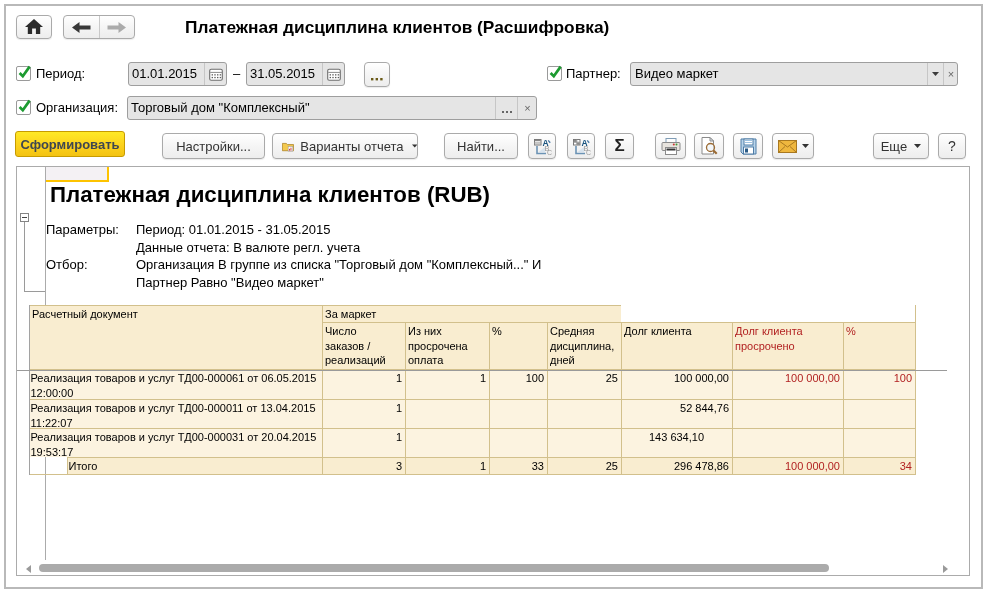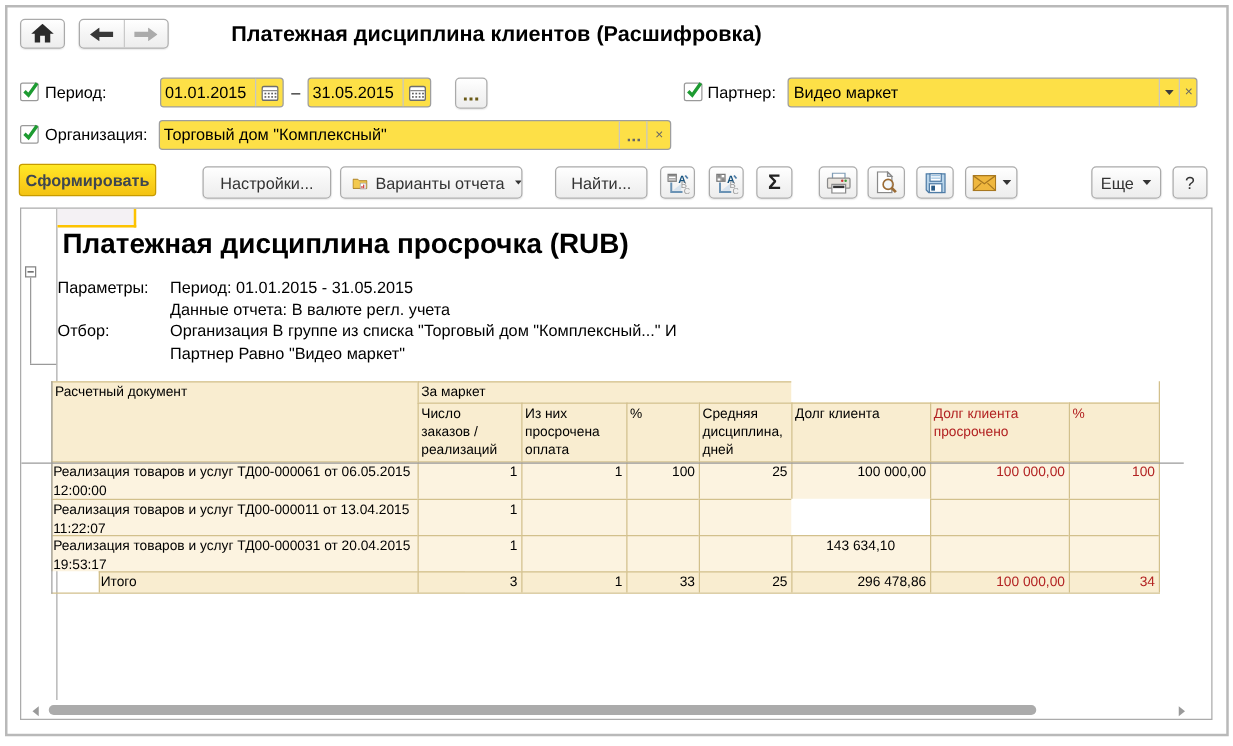--- a/index.html
+++ b/index.html
@@ -9,21 +9,21 @@
   #frame { left:4px; top:4px; width:979px; height:585px; border:2px solid #b9b9b9; background:#fff; }
   .btn {
     border:1px solid #aaa; border-radius:4px;
     background:linear-gradient(#ffffff, #f6f6f6 45%, #ededed);
     box-shadow:0 1px 1px rgba(0,0,0,0.08);
     display:flex; align-items:center; justify-content:center;
     font-size:13px; color:#333; white-space:nowrap;
   }
   .cb { width:15px; height:15px; border:1px solid #9a9a9a; border-radius:2px; background:#fff; }
   .lbl { font-size:13px; color:#000; white-space:nowrap; }
-  .field { background:#fde047; border:1px solid #9e9e9e; border-radius:3px; font-size:13px; color:#000;text-align:right; }
+  .field { background:#e5e5e5; border:1px solid #9e9e9e; border-radius:3px; font-size:13px; color:#000;text-align:right; }
   .seg { position:absolute; top:0; bottom:0; border-left:1px solid #c6c6c6; display:flex; align-items:center; justify-content:center; }
 </style>
 </head>
 <body>
 <div class="abs" id="frame"></div>
 
 <div class="abs btn" style="left:16px; top:15px; width:36px; height:24px;">
   <svg width="20" height="16" viewBox="0 0 20 16">
     <path d="M10 0 L19 8 L16.2 8 L16.2 15 L11.9 15 L11.9 9.5 L8.1 9.5 L8.1 15 L3.8 15 L3.8 8 L1 8 Z" fill="#2b2b2b"></path>
   </svg>
@@ -227,29 +227,29 @@
   <div class="abs" style="left:28px; top:0; width:1px; height:393px; background:#ababab;"></div>
 
   <div class="abs" style="left:29px; top:0px; width:63px; height:15px; background:#f4f1f4; border-right:2px solid #fdc300; border-bottom:2px solid #fdc300;"></div>
 
   <div class="abs" style="left:3px; top:46px; width:9px; height:9px; border:1px solid #848484; background:#fff;">
       <div style="position:absolute; left:1px; top:3px; width:5px; height:1px; background:#444;"></div>
     </div>
   <div class="abs" style="left:7px; top:55px; width:1px; height:69px; background:#9a9a9a;"></div>
   <div class="abs" style="left:7px; top:124px; width:21px; height:1px; background:#9a9a9a;"></div>
 
-  <div class="abs" style="left:33px; top:15px; font-size:22.3px; font-weight:bold; white-space:nowrap;">Платежная дисциплина просрочка (RUB)</div>
+  <div class="abs" style="left:33px; top:15px; font-size:22.3px; font-weight:bold; white-space:nowrap;">Платежная дисциплина клиентов (RUB)</div>
 
   <div class="abs" style="left:29px; top:54px; font-size:13px; line-height:17.5px; white-space:nowrap;">
     <div style="position:absolute; left:0;">Параметры:</div>
     <div style="position:absolute; left:90px;">Период: 01.01.2015 - 31.05.2015<br>Данные отчета: В валюте регл. учета<br>Организация В группе из списка "Торговый дом "Комплексный..." И<br>Партнер Равно "Видео маркет"</div>
     <div style="position:absolute; left:0; top:35px;">Отбор:</div>
   </div>
 
-  <div class="abs" id="tbl" style="left:24px; top:138px; width:887px; height:144px;">
+  <div class="abs" id="tbl" style="left:12px; top:138px; width:887px; height:144px;">
       <div style="position: absolute; left: 0px; top: 0px; width: 293px; height: 64px; background: rgb(249, 237, 208); border-left: 1px solid rgb(210, 192, 140); border-top: 1px solid rgb(210, 192, 140); font-size: 11px; line-height: 14.5px; overflow: hidden; padding: 1px 3px 0px 2px; color: rgb(0, 0, 0); white-space: nowrap;">Расчетный документ</div>
       <div style="position: absolute; left: 293px; top: 0px; width: 299px; height: 17px; background: rgb(249, 237, 208); border-left: 1px solid rgb(210, 192, 140); border-top: 1px solid rgb(210, 192, 140); font-size: 11px; line-height: 14.5px; overflow: hidden; padding: 1px 3px 0px 2px; color: rgb(0, 0, 0); white-space: nowrap;">За маркет</div>
       <div style="position: absolute; left: 293px; top: 17px; width: 83px; height: 47px; background: rgb(249, 237, 208); border-left: 1px solid rgb(210, 192, 140); border-top: 1px solid rgb(210, 192, 140); font-size: 11px; line-height: 14.5px; overflow: hidden; padding: 1px 3px 0px 2px; color: rgb(0, 0, 0); white-space: normal;">Число<br>заказов /<br>реализаций</div>
       <div style="position: absolute; left: 376px; top: 17px; width: 84px; height: 47px; background: rgb(249, 237, 208); border-left: 1px solid rgb(210, 192, 140); border-top: 1px solid rgb(210, 192, 140); font-size: 11px; line-height: 14.5px; overflow: hidden; padding: 1px 3px 0px 2px; color: rgb(0, 0, 0); white-space: normal;">Из них просрочена оплата</div>
       <div style="position: absolute; left: 460px; top: 17px; width: 58px; height: 47px; background: rgb(249, 237, 208); border-left: 1px solid rgb(210, 192, 140); border-top: 1px solid rgb(210, 192, 140); font-size: 11px; line-height: 14.5px; overflow: hidden; padding: 1px 3px 0px 2px; color: rgb(0, 0, 0); white-space: nowrap;">%</div>
       <div style="position: absolute; left: 518px; top: 17px; width: 74px; height: 47px; background: rgb(249, 237, 208); border-left: 1px solid rgb(210, 192, 140); border-top: 1px solid rgb(210, 192, 140); font-size: 11px; line-height: 14.5px; overflow: hidden; padding: 1px 3px 0px 2px; color: rgb(0, 0, 0); white-space: normal;">Средняя дисциплина, дней</div>
       <div style="position: absolute; left: 703px; top: 17px; width: 111px; height: 47px; background: rgb(249, 237, 208); border-left: 1px solid rgb(210, 192, 140); border-top: 1px solid rgb(210, 192, 140); font-size: 11px; line-height: 14.5px; overflow: hidden; padding: 1px 3px 0px 2px; color: rgb(178, 34, 34); white-space: normal;">Долг клиента просрочено</div>
       <div style="position: absolute; left: 592px; top: 17px; width: 111px; height: 47px; background: rgb(249, 237, 208); border-left: 1px solid rgb(210, 192, 140); border-top: 1px solid rgb(210, 192, 140); font-size: 11px; line-height: 14.5px; overflow: hidden; padding: 1px 3px 0px 2px; color: rgb(0, 0, 0); white-space: nowrap;">Долг клиента</div>
       <div style="position: absolute; left: 814px; top: 17px; width: 72px; height: 47px; background: rgb(249, 237, 208); border-left: 1px solid rgb(210, 192, 140); border-top: 1px solid rgb(210, 192, 140); font-size: 11px; line-height: 14.5px; overflow: hidden; padding: 1px 3px 0px 2px; color: rgb(178, 34, 34); white-space: nowrap;">%</div>
       <div style="position: absolute; left: 0px; top: 64px; width: 293px; height: 30px; background: rgb(252, 243, 224); border-left: 1px solid rgb(210, 192, 140); border-top: 1px solid rgb(210, 192, 140); font-size: 11px; line-height: 14.5px; overflow: hidden; padding: 1px 3px 0px 0.5px; color: rgb(0, 0, 0); white-space: normal;">Реализация товаров и услуг ТД00-000061 от 06.05.2015 12:00:00</div>
@@ -258,20 +258,21 @@
       <div style="position: absolute; left: 460px; top: 64px; width: 58px; height: 30px; background: rgb(252, 243, 224); border-left: 1px solid rgb(210, 192, 140); border-top: 1px solid rgb(210, 192, 140); font-size: 11px; line-height: 14.5px; overflow: hidden; padding: 1px 3px 0px 2px; color: rgb(0, 0, 0); text-align: right; white-space: nowrap;">100</div>
       <div style="position: absolute; left: 518px; top: 64px; width: 74px; height: 30px; background: rgb(252, 243, 224); border-left: 1px solid rgb(210, 192, 140); border-top: 1px solid rgb(210, 192, 140); font-size: 11px; line-height: 14.5px; overflow: hidden; padding: 1px 3px 0px 2px; color: rgb(0, 0, 0); text-align: right; white-space: nowrap;">25</div>
       <div style="position: absolute; left: 592px; top: 64px; width: 111px; height: 30px; background: rgb(252, 243, 224); border-left: 1px solid rgb(210, 192, 140); border-top: 1px solid rgb(210, 192, 140); font-size: 11px; line-height: 14.5px; overflow: hidden; padding: 1px 3px 0px 2px; color: rgb(0, 0, 0); text-align: right; white-space: nowrap;">100 000,00</div>
       <div style="position: absolute; left: 703px; top: 64px; width: 111px; height: 30px; background: rgb(252, 243, 224); border-left: 1px solid rgb(210, 192, 140); border-top: 1px solid rgb(210, 192, 140); font-size: 11px; line-height: 14.5px; overflow: hidden; padding: 1px 3px 0px 2px; color: rgb(178, 34, 34); text-align: right; white-space: nowrap;">100 000,00</div>
       <div style="position: absolute; left: 814px; top: 64px; width: 72px; height: 30px; background: rgb(252, 243, 224); border-left: 1px solid rgb(210, 192, 140); border-top: 1px solid rgb(210, 192, 140); font-size: 11px; line-height: 14.5px; overflow: hidden; padding: 1px 3px 0px 2px; color: rgb(178, 34, 34); text-align: right; white-space: nowrap;">100</div>
       <div style="position: absolute; left: 0px; top: 94px; width: 293px; height: 29px; background: rgb(252, 243, 224); border-left: 1px solid rgb(210, 192, 140); border-top: 1px solid rgb(210, 192, 140); font-size: 11px; line-height: 14.5px; overflow: hidden; padding: 1px 3px 0px 0.5px; color: rgb(0, 0, 0); white-space: normal;">Реализация товаров и услуг ТД00-000011 от 13.04.2015 11:22:07</div>
       <div style="position: absolute; left: 293px; top: 94px; width: 83px; height: 29px; background: rgb(252, 243, 224); border-left: 1px solid rgb(210, 192, 140); border-top: 1px solid rgb(210, 192, 140); font-size: 11px; line-height: 14.5px; overflow: hidden; padding: 1px 3px 0px 2px; color: rgb(0, 0, 0); text-align: right; white-space: nowrap;">1</div>
       <div style="position: absolute; left: 376px; top: 94px; width: 84px; height: 29px; background: rgb(252, 243, 224); border-left: 1px solid rgb(210, 192, 140); border-top: 1px solid rgb(210, 192, 140); font-size: 11px; line-height: 14.5px; overflow: hidden; padding: 1px 3px 0px 2px; color: rgb(0, 0, 0); text-align: right; white-space: nowrap;"></div>
       <div style="position: absolute; left: 460px; top: 94px; width: 58px; height: 29px; background: rgb(252, 243, 224); border-left: 1px solid rgb(210, 192, 140); border-top: 1px solid rgb(210, 192, 140); font-size: 11px; line-height: 14.5px; overflow: hidden; padding: 1px 3px 0px 2px; color: rgb(0, 0, 0); text-align: right; white-space: nowrap;"></div>
       <div style="position: absolute; left: 518px; top: 94px; width: 74px; height: 29px; background: rgb(252, 243, 224); border-left: 1px solid rgb(210, 192, 140); border-top: 1px solid rgb(210, 192, 140); font-size: 11px; line-height: 14.5px; overflow: hidden; padding: 1px 3px 0px 2px; color: rgb(0, 0, 0); text-align: right; white-space: nowrap;"></div>
+      <div style="position: absolute; left: 592px; top: 94px; width: 111px; height: 29px; background: rgb(252, 243, 224); border-left: 1px solid rgb(210, 192, 140); border-top: 1px solid rgb(210, 192, 140); font-size: 11px; line-height: 14.5px; overflow: hidden; padding: 1px 3px 0px 2px; color: rgb(0, 0, 0); text-align: right; white-space: nowrap;">52 844,76</div>
       <div style="position: absolute; left: 703px; top: 94px; width: 111px; height: 29px; background: rgb(252, 243, 224); border-left: 1px solid rgb(210, 192, 140); border-top: 1px solid rgb(210, 192, 140); font-size: 11px; line-height: 14.5px; overflow: hidden; padding: 1px 3px 0px 2px; color: rgb(178, 34, 34); text-align: right; white-space: nowrap;"></div>
       <div style="position: absolute; left: 814px; top: 94px; width: 72px; height: 29px; background: rgb(252, 243, 224); border-left: 1px solid rgb(210, 192, 140); border-top: 1px solid rgb(210, 192, 140); font-size: 11px; line-height: 14.5px; overflow: hidden; padding: 1px 3px 0px 2px; color: rgb(178, 34, 34); text-align: right; white-space: nowrap;"></div>
       <div style="position: absolute; left: 0px; top: 123px; width: 293px; height: 29px; background: rgb(252, 243, 224); border-left: 1px solid rgb(210, 192, 140); border-top: 1px solid rgb(210, 192, 140); font-size: 11px; line-height: 14.5px; overflow: hidden; padding: 1px 3px 0px 0.5px; color: rgb(0, 0, 0); white-space: normal;">Реализация товаров и услуг ТД00-000031 от 20.04.2015 19:53:17</div>
       <div style="position: absolute; left: 293px; top: 123px; width: 83px; height: 29px; background: rgb(252, 243, 224); border-left: 1px solid rgb(210, 192, 140); border-top: 1px solid rgb(210, 192, 140); font-size: 11px; line-height: 14.5px; overflow: hidden; padding: 1px 3px 0px 2px; color: rgb(0, 0, 0); text-align: right; white-space: nowrap;">1</div>
       <div style="position: absolute; left: 376px; top: 123px; width: 84px; height: 29px; background: rgb(252, 243, 224); border-left: 1px solid rgb(210, 192, 140); border-top: 1px solid rgb(210, 192, 140); font-size: 11px; line-height: 14.5px; overflow: hidden; padding: 1px 3px 0px 2px; color: rgb(0, 0, 0); text-align: right; white-space: nowrap;"></div>
       <div style="position: absolute; left: 460px; top: 123px; width: 58px; height: 29px; background: rgb(252, 243, 224); border-left: 1px solid rgb(210, 192, 140); border-top: 1px solid rgb(210, 192, 140); font-size: 11px; line-height: 14.5px; overflow: hidden; padding: 1px 3px 0px 2px; color: rgb(0, 0, 0); text-align: right; white-space: nowrap;"></div>
       <div style="position: absolute; left: 518px; top: 123px; width: 74px; height: 29px; background: rgb(252, 243, 224); border-left: 1px solid rgb(210, 192, 140); border-top: 1px solid rgb(210, 192, 140); font-size: 11px; line-height: 14.5px; overflow: hidden; padding: 1px 3px 0px 2px; color: rgb(0, 0, 0); text-align: right; white-space: nowrap;"></div>
       <div style="position: absolute; left: 592px; top: 123px; width: 111px; height: 29px; background: rgb(252, 243, 224); border-left: 1px solid rgb(210, 192, 140); border-top: 1px solid rgb(210, 192, 140); font-size: 11px; line-height: 14.5px; overflow: hidden; padding: 1px 3px 0px 2px; color: rgb(0, 0, 0); text-align: center; white-space: nowrap;">143 634,10</div>
       <div style="position: absolute; left: 703px; top: 123px; width: 111px; height: 29px; background: rgb(252, 243, 224); border-left: 1px solid rgb(210, 192, 140); border-top: 1px solid rgb(210, 192, 140); font-size: 11px; line-height: 14.5px; overflow: hidden; padding: 1px 3px 0px 2px; color: rgb(178, 34, 34); text-align: right; white-space: nowrap;"></div>
       <div style="position: absolute; left: 814px; top: 123px; width: 72px; height: 29px; background: rgb(252, 243, 224); border-left: 1px solid rgb(210, 192, 140); border-top: 1px solid rgb(210, 192, 140); font-size: 11px; line-height: 14.5px; overflow: hidden; padding: 1px 3px 0px 2px; color: rgb(178, 34, 34); text-align: right; white-space: nowrap;"></div>

